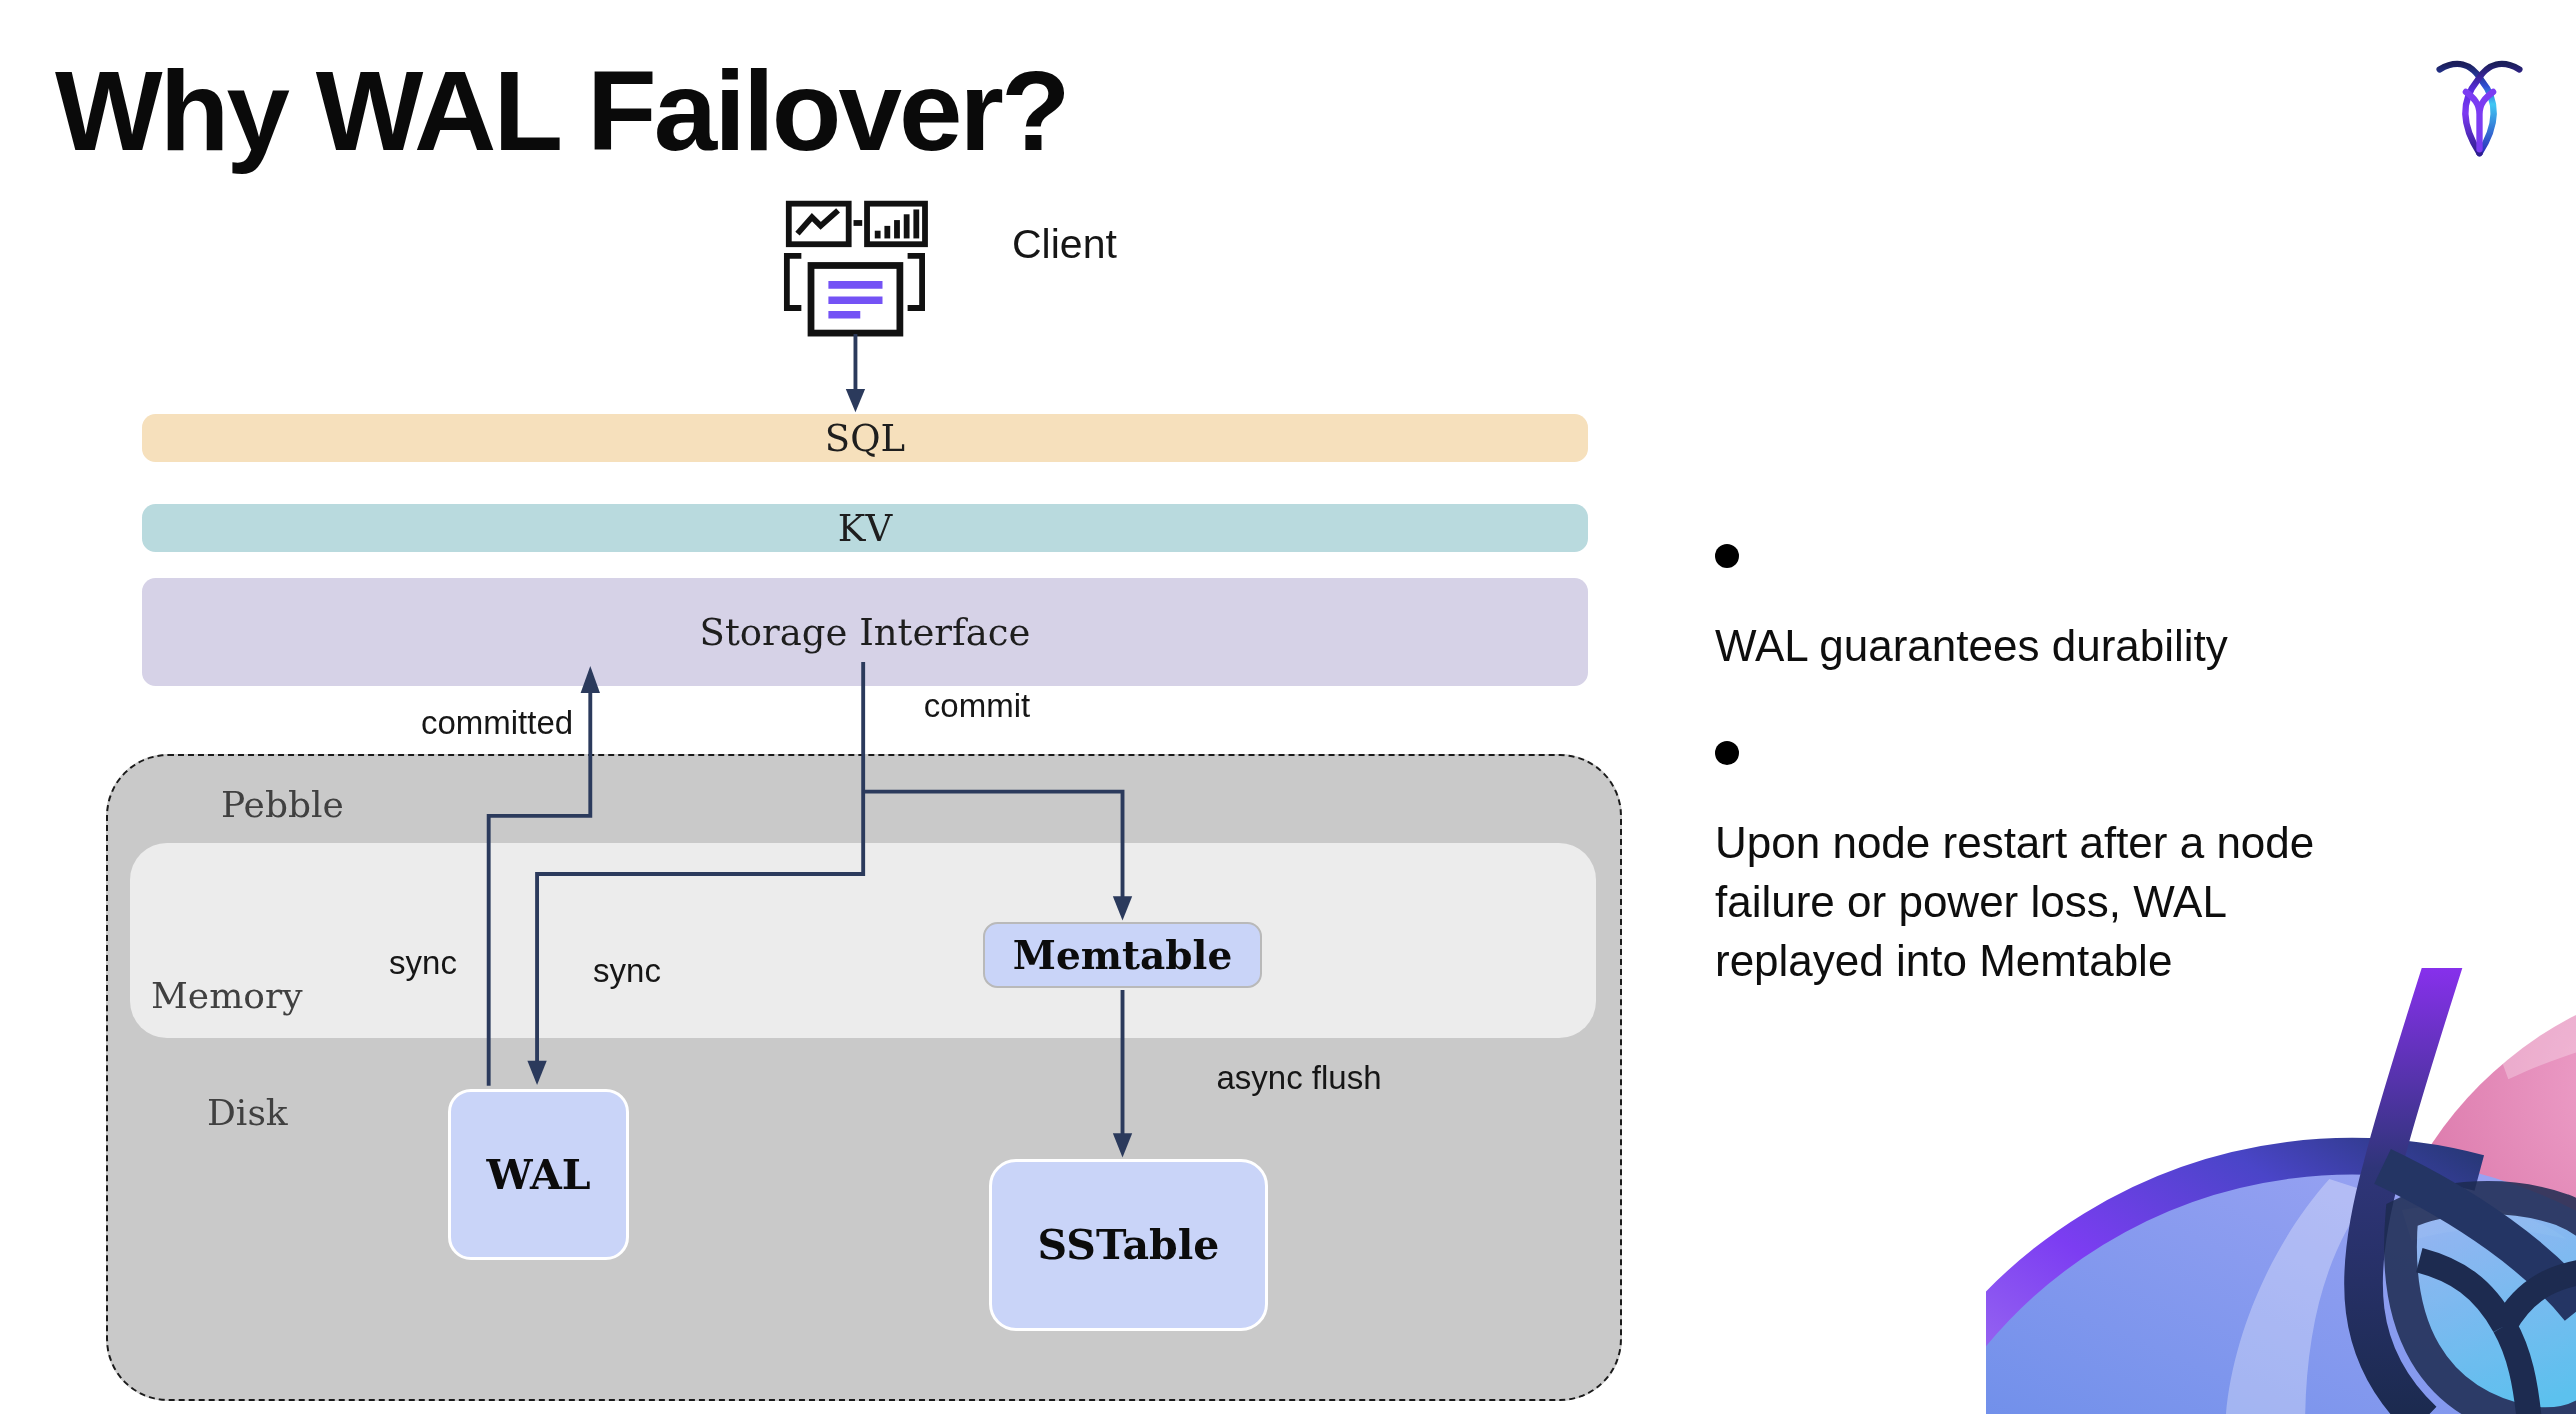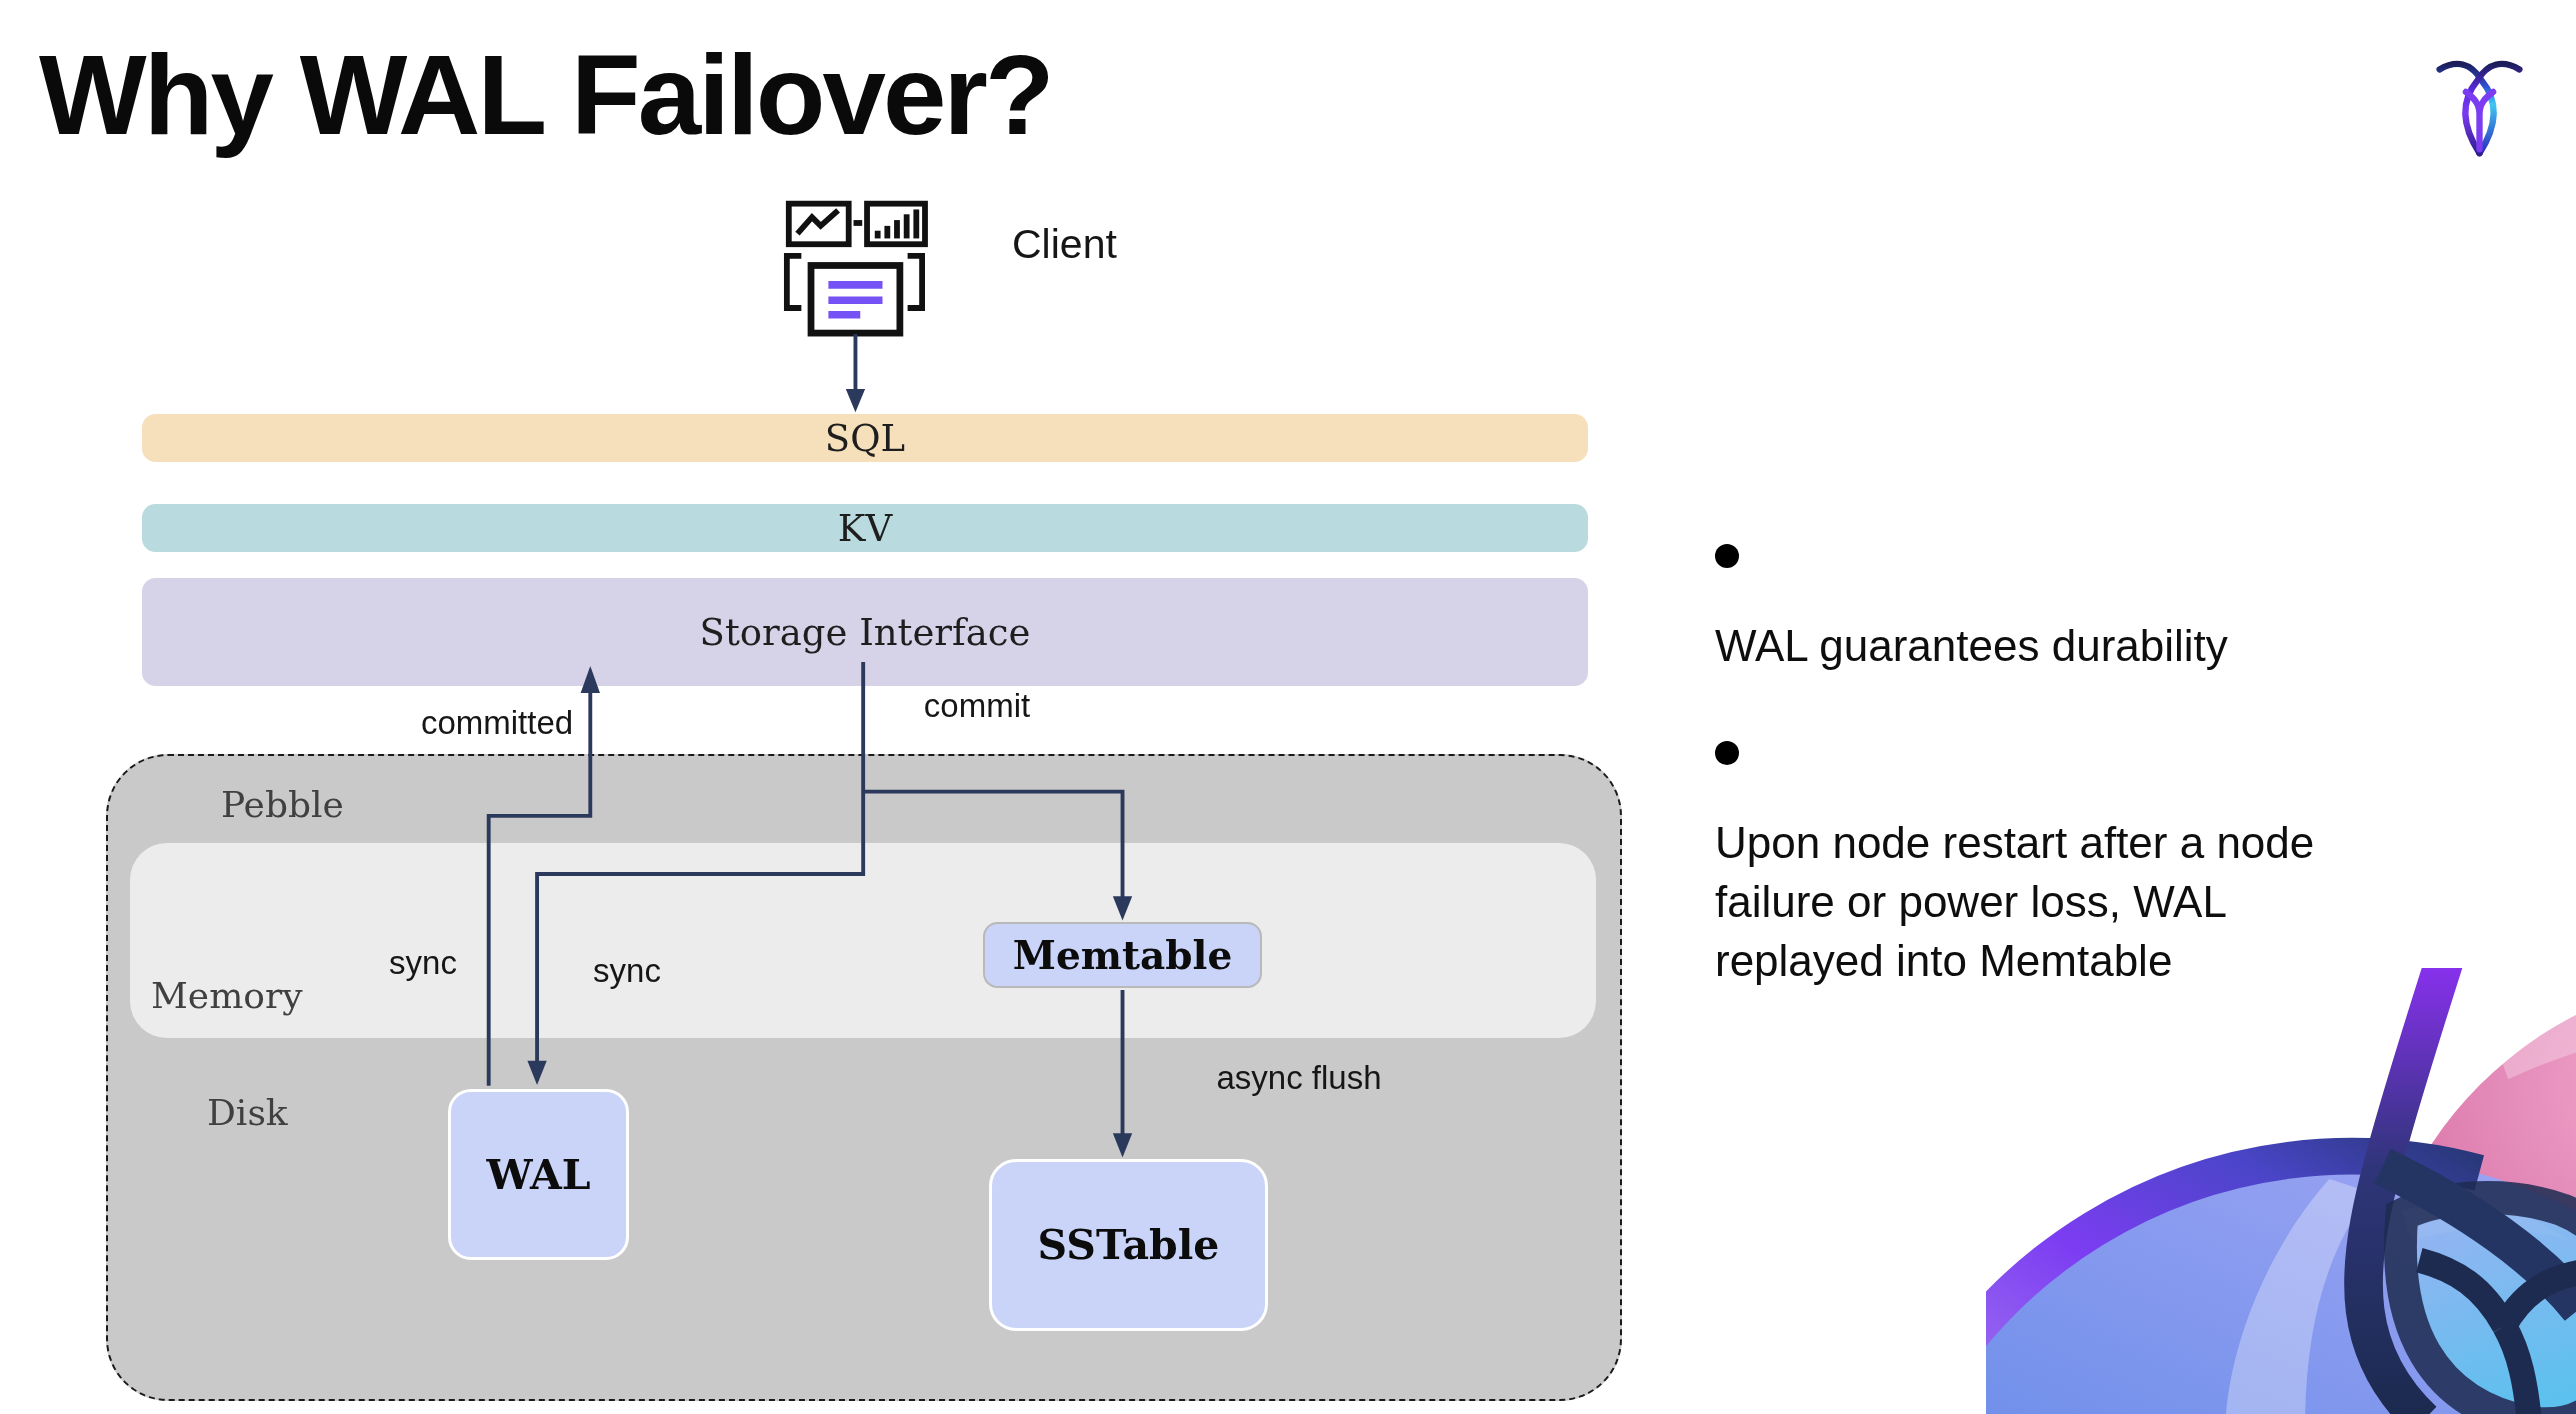--- a/index.html
+++ b/index.html
@@ -74,21 +74,21 @@
   .bullet-text{
     font-size:44px;line-height:59px;color:#0e0e0e;width:639px;
   }
 
   svg{display:block;}
   .overlay{left:0;top:0;pointer-events:none;}
 </style>
 </head>
 <body>
 
-<h1 class="abs title" style="margin:0;">Why WAL Failover?</h1>
+<h1 class="abs title" style="margin:16px;">Why WAL Failover?</h1>
 
 <svg class="abs" style="left:2435px;top:50px;" width="89" height="109" viewBox="0 0 88 112">
   <defs>
     <linearGradient id="logoR" x1="0" y1="0" x2="0" y2="1">
       <stop offset="0" stop-color="#1b1e5a"></stop>
         <stop offset="0.25" stop-color="#2f4fd2"></stop>
       <stop offset="0.45" stop-color="#40c8f4"></stop>
         <stop offset="1" stop-color="#2b2bba"></stop>
     </linearGradient>
     <linearGradient id="logoL" x1="0" y1="0" x2="0" y2="1">

